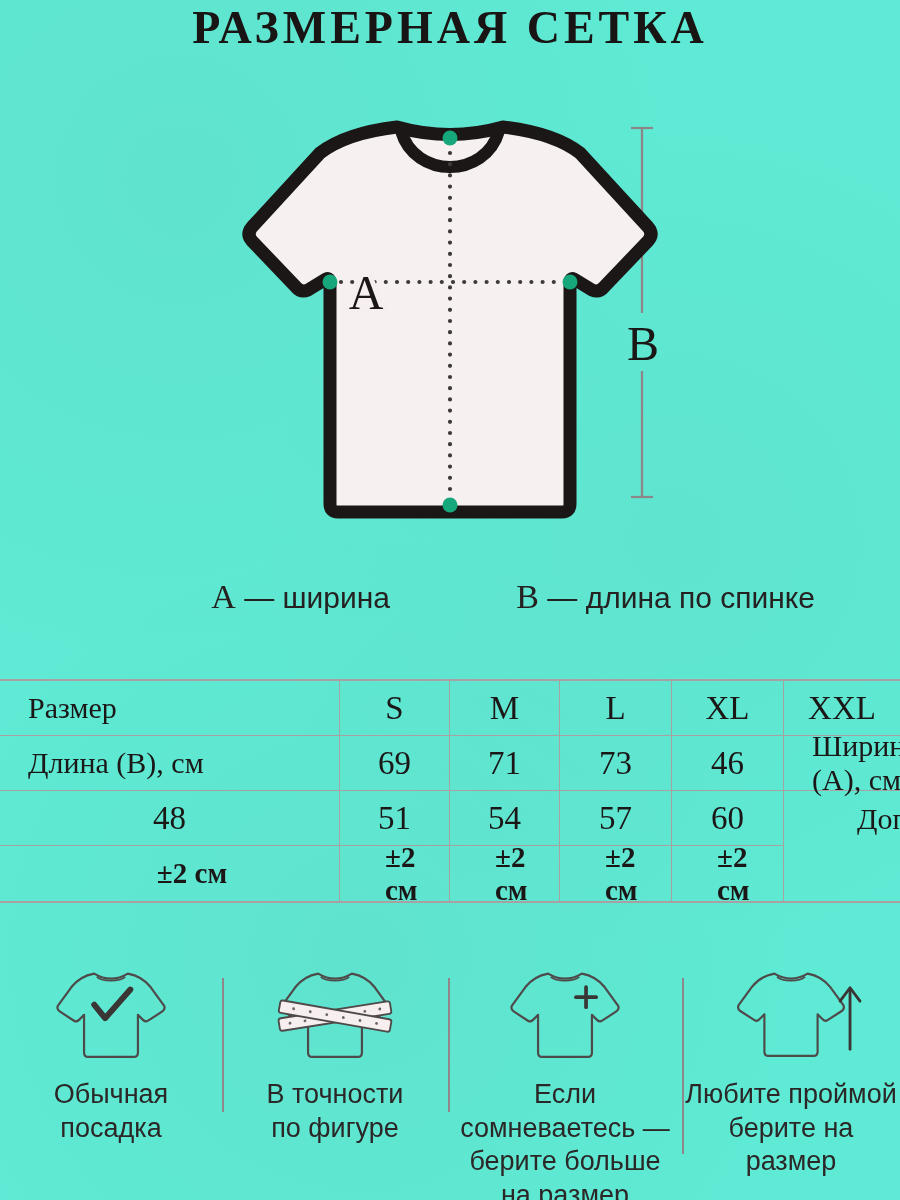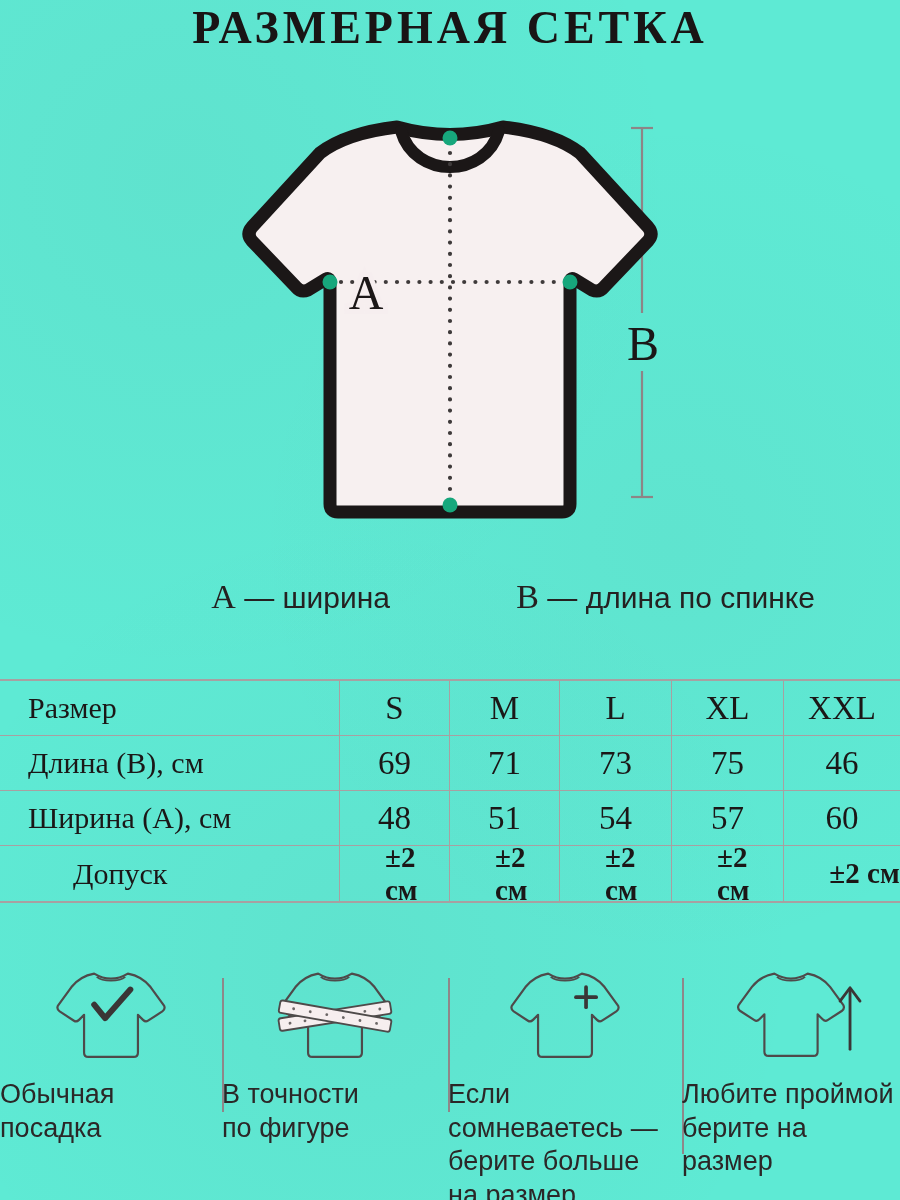--- a/index.html
+++ b/index.html
@@ -43,21 +43,21 @@
     display:flex; align-items:center; justify-content:center;
     border-right:1.6px solid #a8a0a1; border-bottom:1.6px solid #a8a0a1;
     font-size:33px; color:#1b1717;
   }
   .td:nth-child(6n) { border-right:none; }
   .td:nth-last-child(-n+6) { border-bottom:none;margin-left:45px; }
   .td.rowlabel { justify-content:flex-start; padding-left:28px; font-size:30px; }
   .td.tol { font-size:29px;font-weight:bold; }
 
   .fits { position:absolute; top:958px; left:0; width:900px; height:242px; }
-  .fit-cell { position:absolute; top:8px; text-align:left; }
+  .fit-cell { position:absolute; top:8px; text-align:center; }
   .fit-cell .icon-wrap { height:112px; display:flex; align-items:flex-start; justify-content:center; }
   .cap { font-size:27px; line-height:33.5px; color:#2b2727; }
   .fit-divider { position:absolute; top:20px; height:134px; width:1.6px; background:#8f8789; }
   .fit-divider.tall { height:176px; }
   .defs-holder { position:absolute; width:0; height:0; overflow:hidden; }
 </style>
 </head>
 <body>
 
 <div class="page">
@@ -117,21 +117,20 @@
     <div class="td">S</div>
     <div class="td">M</div>
     <div class="td">L</div>
     <div class="td">XL</div>
     <div class="td">XXL</div>
 
     <div class="td rowlabel">Длина (B), см</div>
     <div class="td">69</div>
     <div class="td">71</div>
     <div class="td">73</div>
-    <div class="td">75</div>
     <div class="td">46</div>
 
     <div class="td rowlabel">Ширина (A), см</div>
     <div class="td">48</div>
     <div class="td">51</div>
     <div class="td">54</div>
     <div class="td">57</div>
     <div class="td">60</div>
 
     <div class="td rowlabel">Допуск</div>

